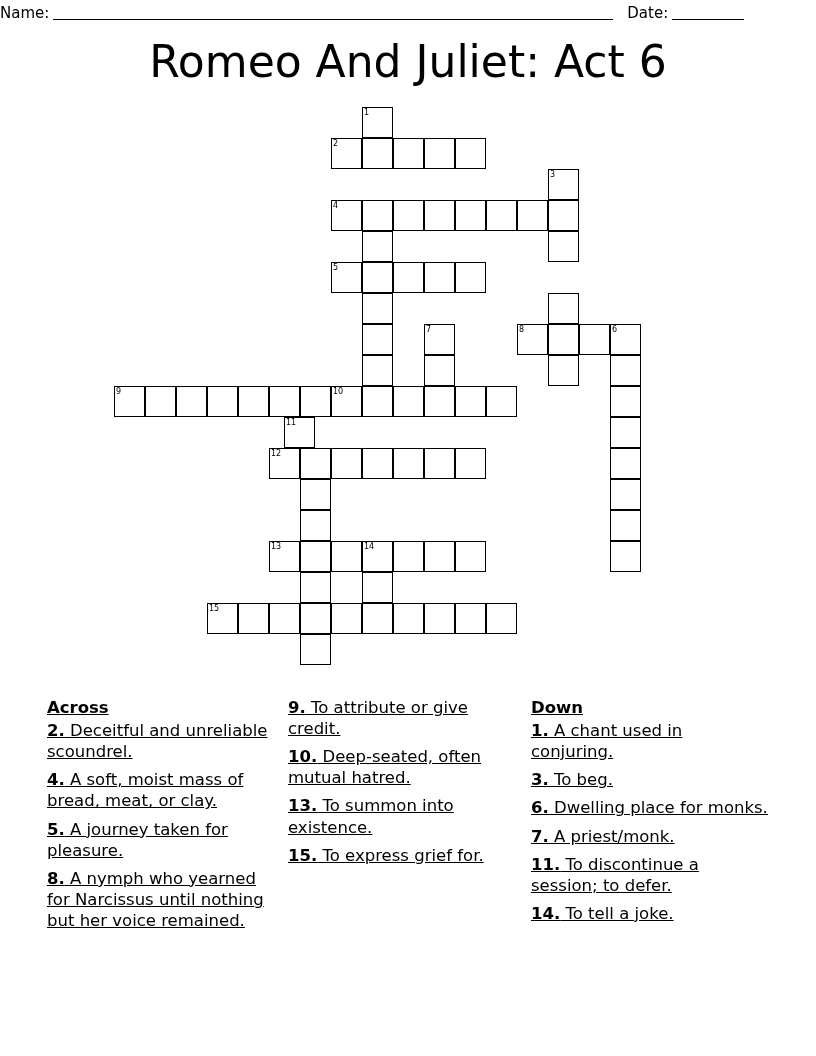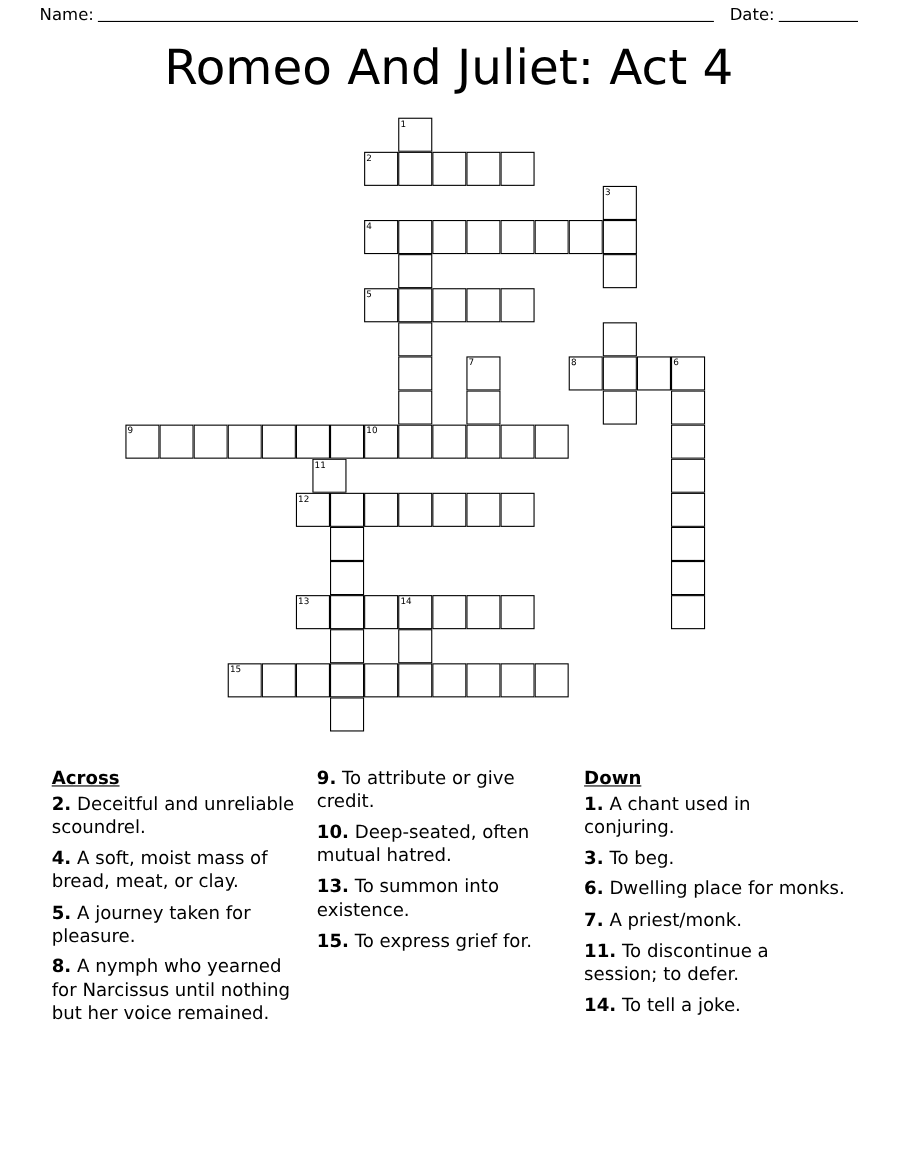--- a/index.html
+++ b/index.html
@@ -27,21 +27,21 @@
     align-items: center;
     font-size: 15px;
   }
   .nd-label {
     white-space: nowrap;
   }
   .nd-line {
     border-bottom: 1px solid #000;
     height: 13px;
   }
-  .name-label { margin-left: 36px; }
+  .name-label { }
   .name-line { flex: 1 1 auto; margin: 0 4px; max-width: 560px; }
   .date-label { margin-left: 10px; }
   .date-line { width: 72px; margin: 0 4px 0 4px; }
 
   .doc-title {
     position: absolute;
     top: 36px;
     left: 0;
     width: 816px;
     text-align: center;
@@ -95,36 +95,37 @@
   .col-3 { left: 531px; width: 238px; }
 
   .col-head {
     font-weight: bold;
     text-decoration: underline;
     margin-bottom: 2px;
     display: block;
   }
   .clue {
     margin-bottom: 7px;
+    text-decoration: underline;
   }
   .clue .cnum {
     font-weight: bold;
   }
 </style>
 </head>
 <body>
 
 <div class="name-date-row">
   <span class="nd-label name-label">Name:</span>
   <span class="nd-line name-line"></span>
   <span class="nd-label date-label">Date:</span>
   <span class="nd-line date-line"></span>
 </div>
 
-<div class="doc-title">Romeo And Juliet: Act 4</div>
+<div class="doc-title">Romeo And Juliet: Act 6</div>
 
 <div id="grid-wrap">
     <div class="cell" style="left: 362px; top: 2px;">
       <span class="num">1</span>
     </div>
     <div class="cell" style="left: 331px; top: 33px;">
       <span class="num">2</span>
     </div>
     <div class="cell" style="left: 362px; top: 33px;"></div>
     <div class="cell" style="left: 393px; top: 33px;"></div>

